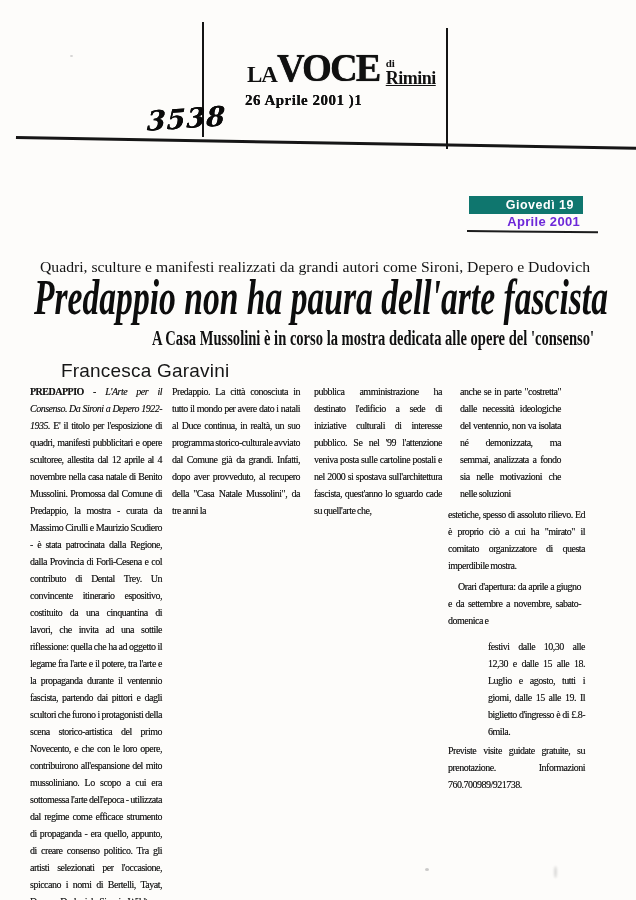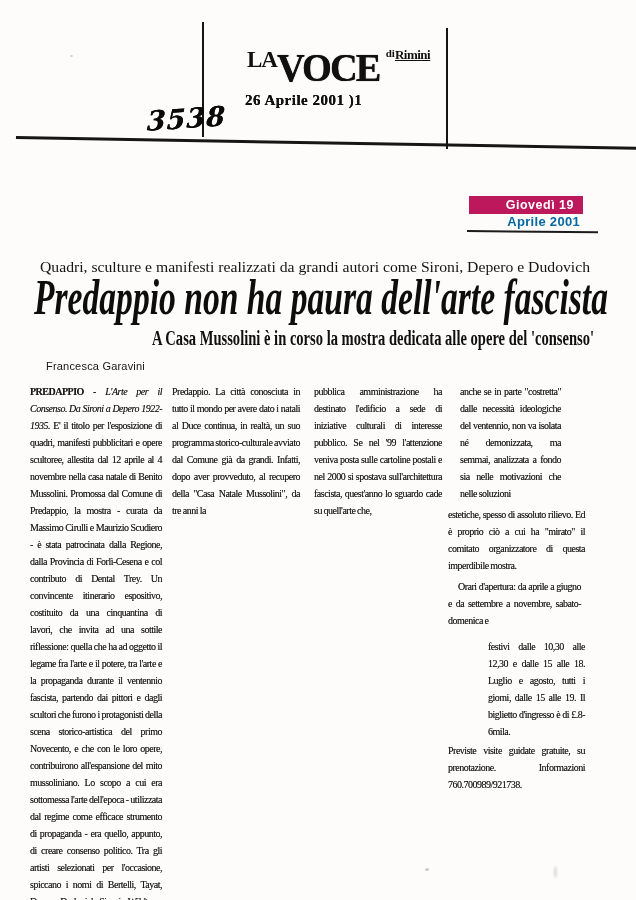--- a/index.html
+++ b/index.html
@@ -24,45 +24,45 @@
     position:absolute;left:147px;top:103px;
     font-family:"DejaVu Serif", serif;
     font-weight:bold;font-style:italic;
     font-size:27px;letter-spacing:1px;color:#0a0a0a;
     transform:rotate(-4deg) skewX(-6deg);
     text-shadow:0 0 0.6px #000;
   }
   
   .masthead{
     position:absolute;left:247px;top:48px;
-    display:flex;line-height:1;
+    display:flex;align-items:flex-end;line-height:1;
     color:#101010;
   }
   .m-la{font-size:23px;font-weight:bold;letter-spacing:-1px;padding-bottom:2px;}
   .m-voce{font-size:40px;font-weight:bold;letter-spacing:-2px;transform:scaleX(.96);transform-origin:left bottom;text-shadow:0 0 0.8px #000;}
-  .m-side{display:flex;align-items:flex-start;margin-left:2px;padding-bottom:1px;}
+  .m-side{display:flex;flex-direction:column;align-items:flex-start;margin-left:2px;padding-bottom:1px;}
   .m-di{font-size:11px;font-weight:bold;}
-  .m-city{font-size:13px;font-weight:bold;letter-spacing:-0.5px;text-decoration:underline;}
+  .m-city{font-size:18px;font-weight:bold;letter-spacing:-0.5px;text-decoration:underline;}
   .dateline{
     position:absolute;left:245px;top:92px;
     font-size:15px;font-weight:bold;letter-spacing:0.5px;color:#111;
     text-shadow:0 0 0.5px #000;
   }
   
   .day-badge{
     position:absolute;left:469px;top:196px;width:105px;height:18px;
-    background:#be185d;color:#fff;
+    background:#0f766e;color:#fff;
     font-family:"Liberation Sans", sans-serif;
     font-size:12.5px;font-weight:bold;letter-spacing:0.5px;
     text-align:right;line-height:18px;padding-right:9px;
   }
   .month-badge{
     position:absolute;left:469px;top:214px;width:111px;
     font-family:"Liberation Sans", sans-serif;
-    font-size:13px;font-weight:bold;letter-spacing:0.3px;color:#0369a1;
+    font-size:13px;font-weight:bold;letter-spacing:0.3px;color:#6d28d9;
     text-align:right;
   }
   .badge-rule{
     position:absolute;left:467px;top:230px;width:131px;height:2px;
     background:#1c1c1c;transform:rotate(0.6deg);transform-origin:left top;
   }
   
   .kicker-svg{position:absolute;left:40px;top:256px;}
   .kicker-svg text{
     font-family:"Liberation Serif", serif;font-size:15.5px;fill:#141414;
@@ -71,23 +71,23 @@
   .headline-svg text{
     font-family:"Liberation Serif", serif;font-size:50px;
     font-weight:bold;font-style:italic;fill:#0d0d0d;
   }
   .subhead-svg{position:absolute;left:152px;top:328px;}
   .subhead-svg text{
     font-family:"Liberation Serif", serif;font-size:20px;
     font-weight:bold;fill:#101010;
   }
   .byline{
-    position:absolute;left:46px;top:360px;
+    position:absolute;left:61px;top:360px;
     font-family:"Liberation Sans", sans-serif;
-    font-size:11px;letter-spacing:0.2px;color:#161616;
+    font-size:19px;letter-spacing:0.2px;color:#161616;
   }
   
   .col{position:absolute;top:383px;}
   .c1{left:30px;width:132px;}
   .c2{left:172px;width:128px;}
   .c3{left:314px;width:128px;}
   .c4{left:448px;width:137px;}
   .col p{
     margin:0;text-align:justify;
     font-size:10px;line-height:17px;

